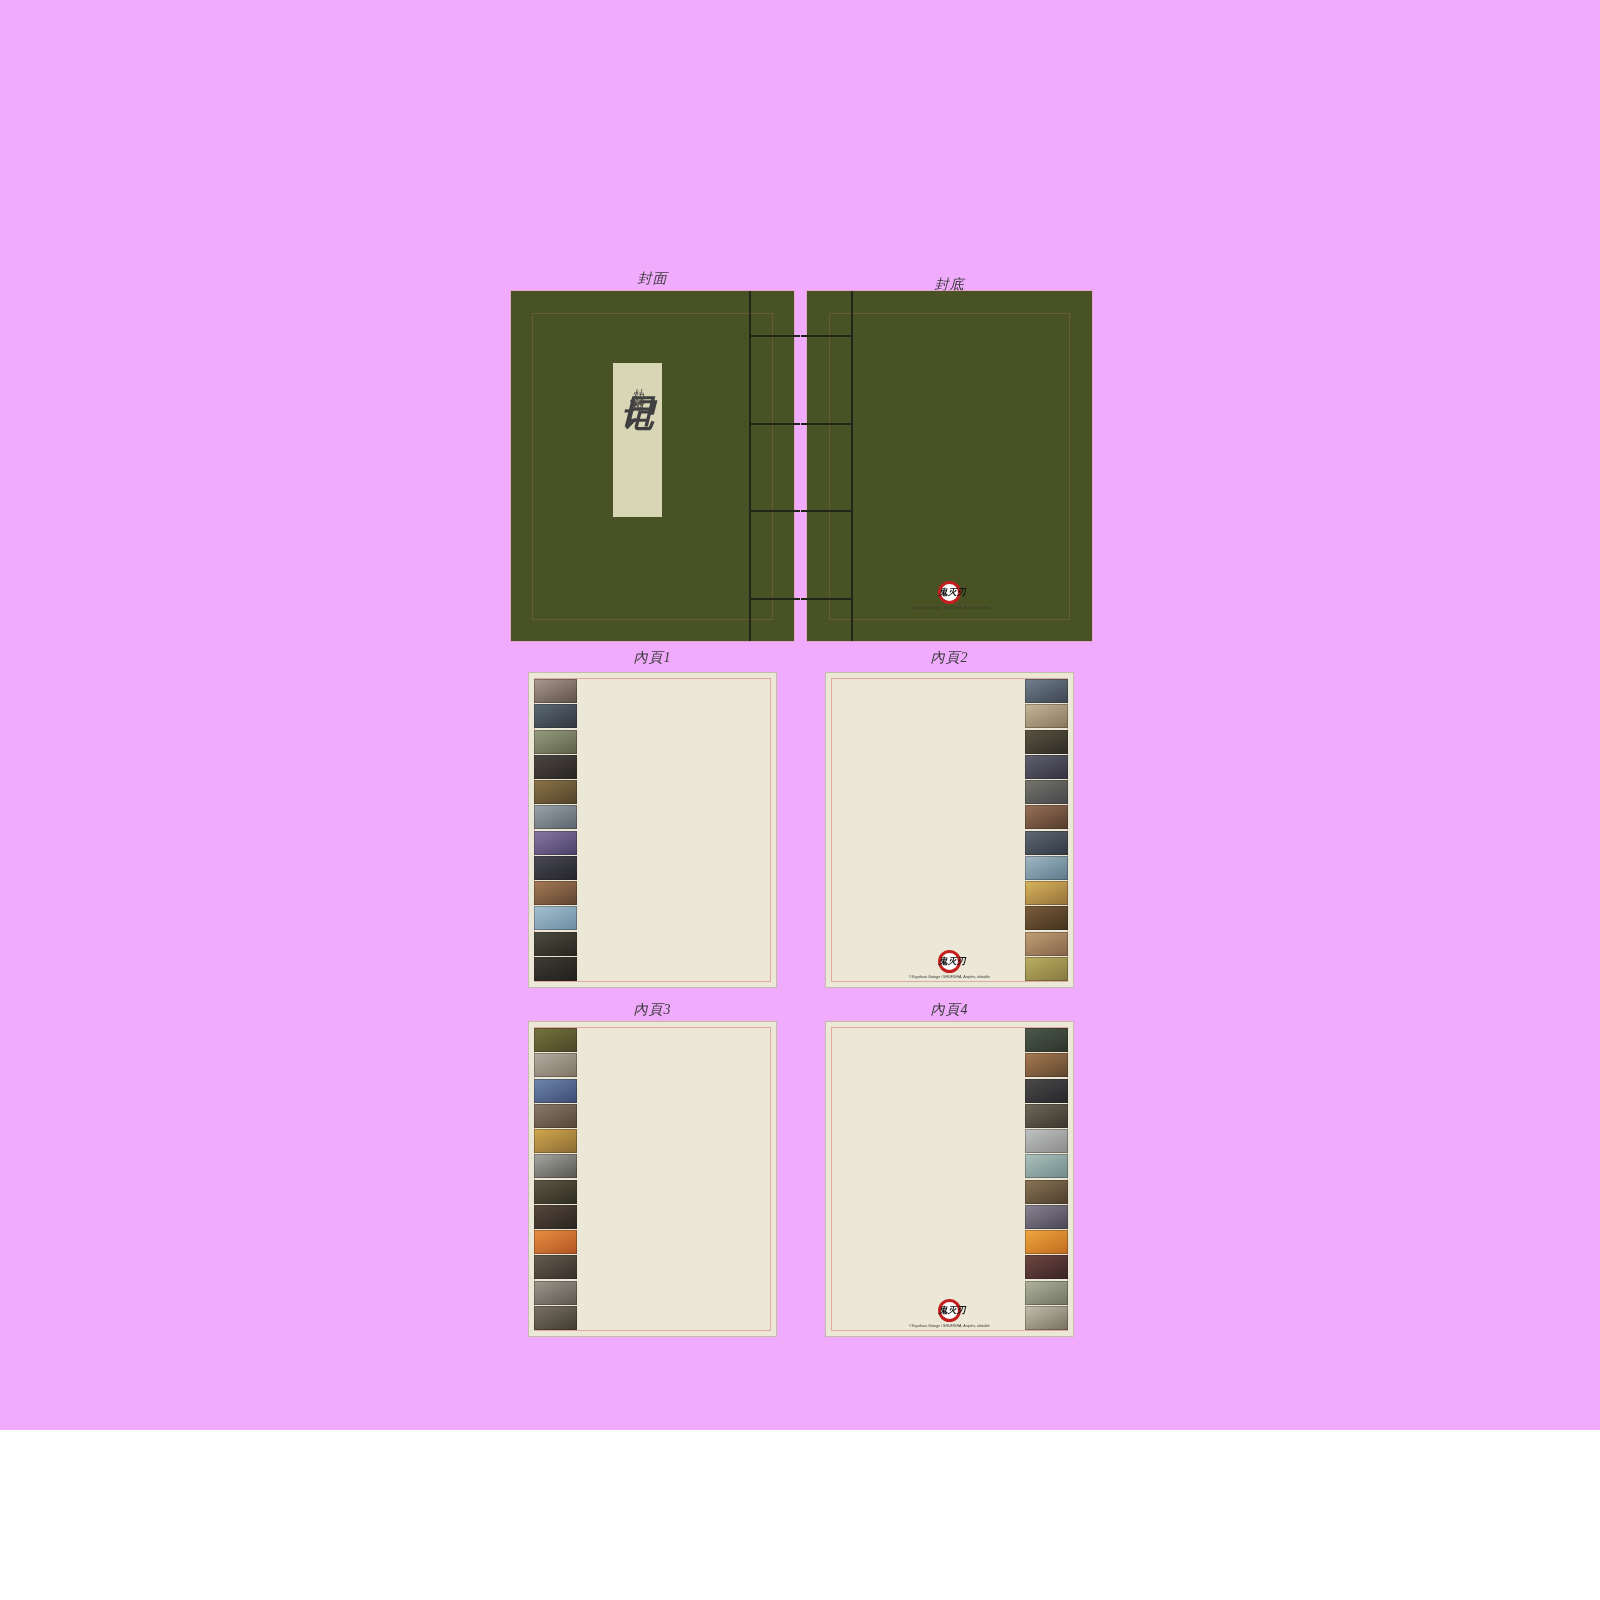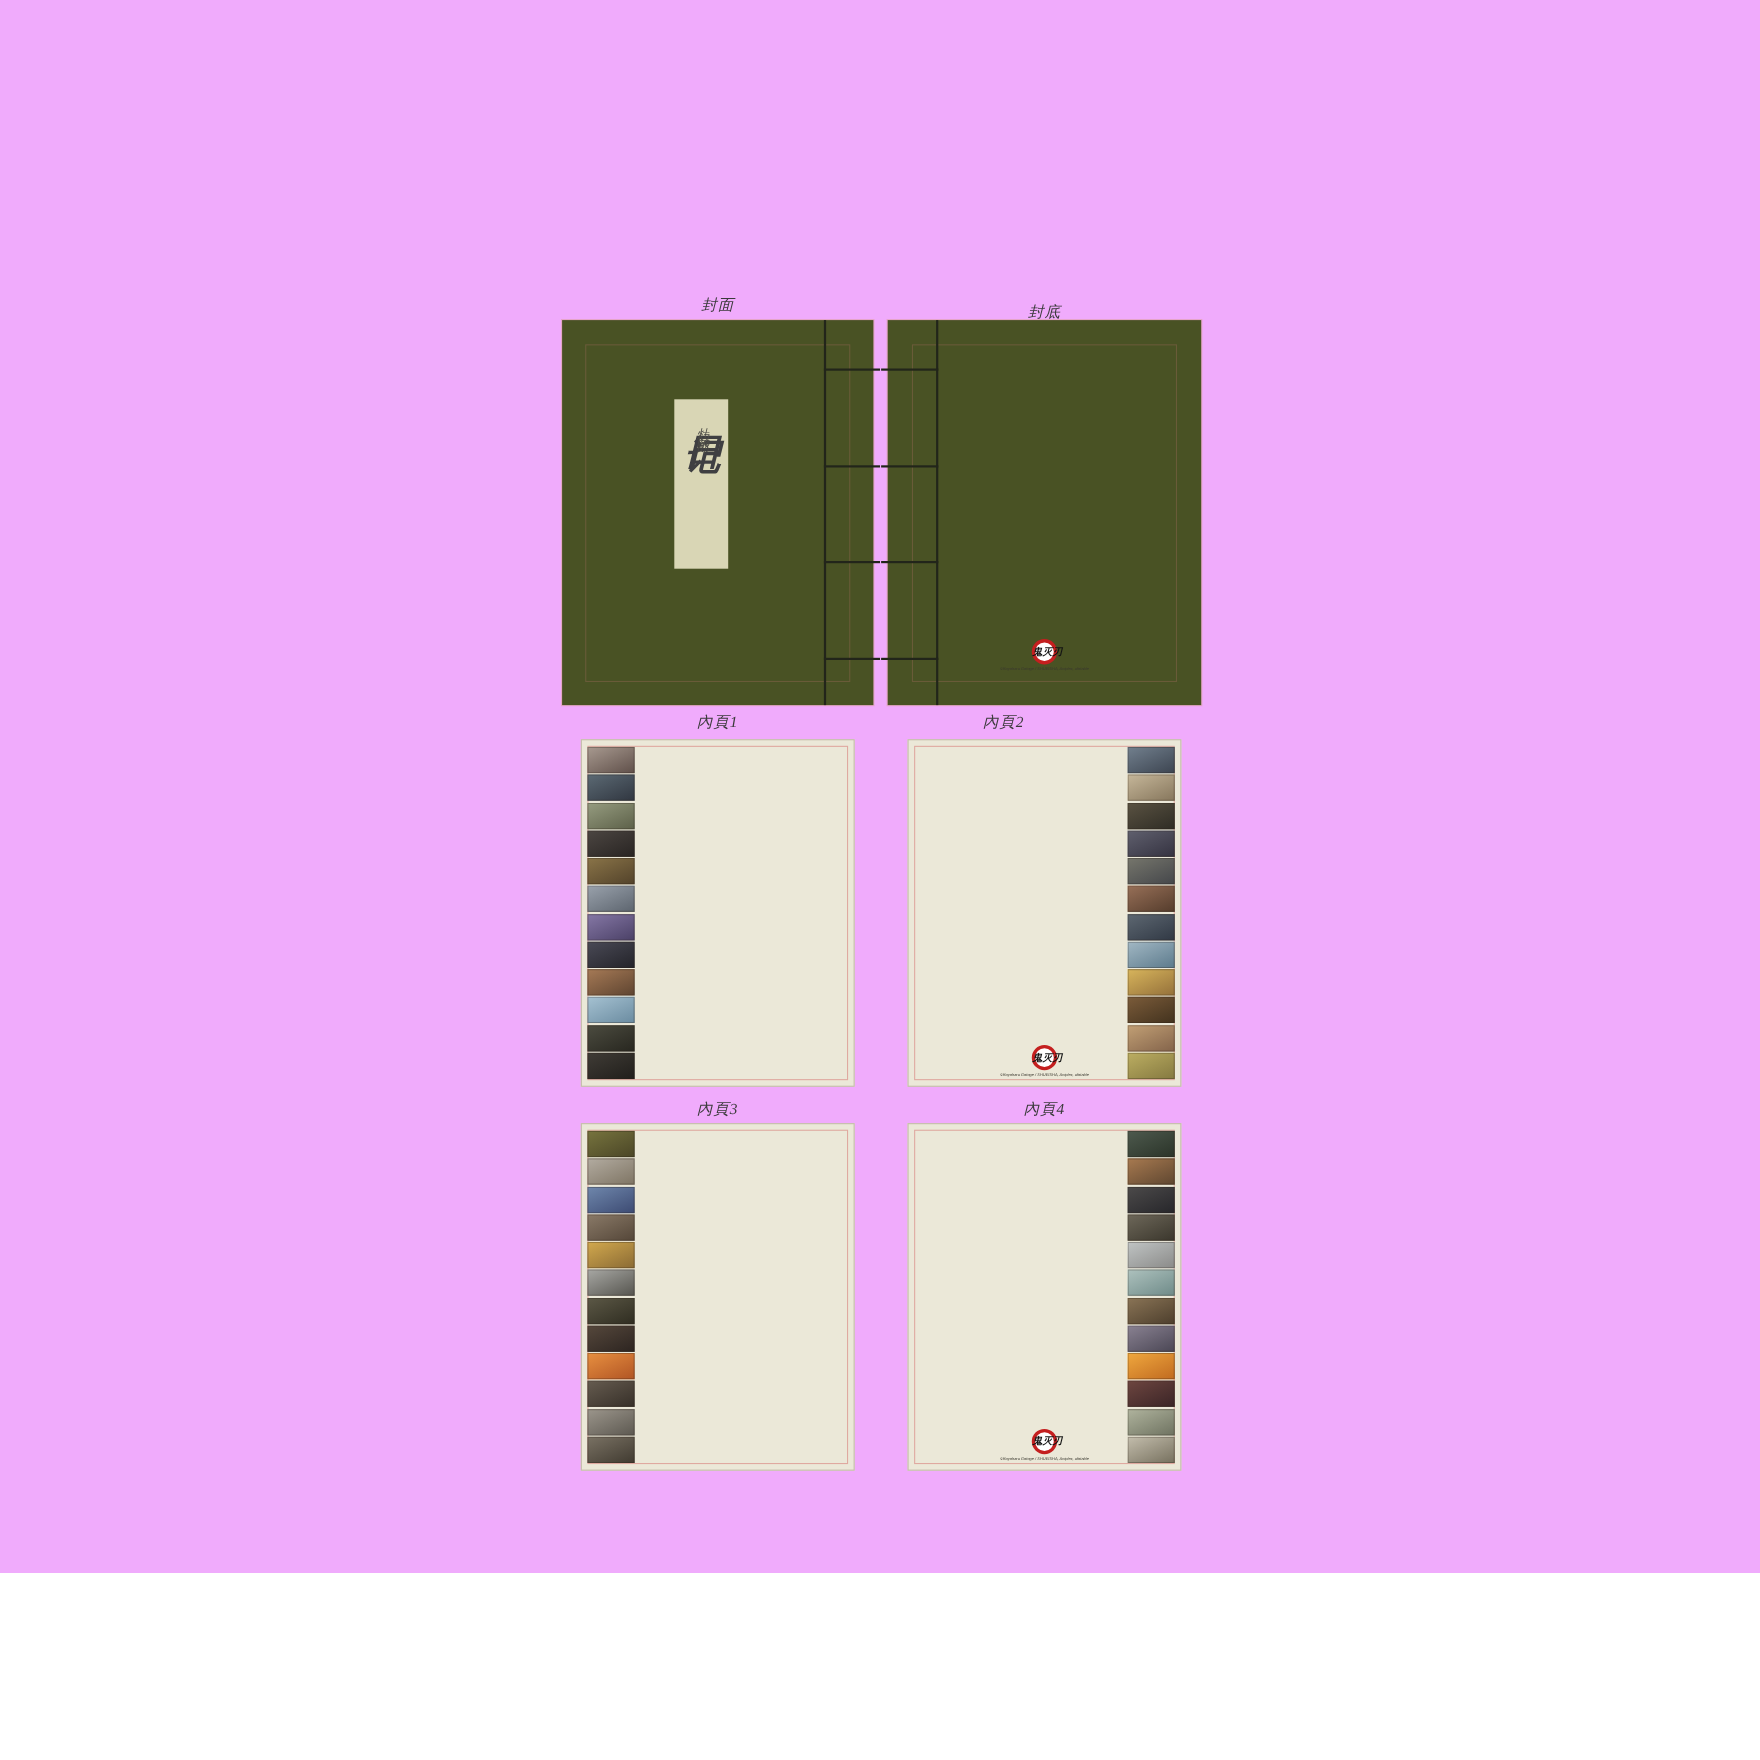--- a/index.html
+++ b/index.html
@@ -5,21 +5,21 @@
   html,body{margin:0;padding:0;background:#ffffff;}
   #canvas{position:relative;width:1600px;height:1430px;background:#f0abfc;overflow:hidden;
           font-family:"Liberation Serif","DejaVu Serif",serif;font-style:italic;}
 
   
   .sheet-label{position:absolute;height:18px;line-height:18px;text-align:center;
                font-size:14px;color:var(--sheet-label-text);letter-spacing:1px;}
   #lbl-front{left:511px;top:270px;width:283px;}
   #lbl-back {left:807px;top:276px;width:285px;}
   #lbl-p1{left:528px;top:649px;width:249px;}
-  #lbl-p2{left:788px;top:649px;width:249px;}
+  #lbl-p2{left:825px;top:649px;width:249px;}
   #lbl-p3{left:528px;top:1001px;width:249px;}
   #lbl-p4{left:825px;top:1001px;width:249px;}
 
   
   .cover{position:absolute;top:291px;height:350px;background:var(--cover-green);
          box-shadow:0 0 0 1px rgba(217,160,148,0.5);}
   #cover-front{left:511px;width:283px;}
   #cover-back {left:807px;width:285px;}
   .cover-border{position:absolute;border:1px solid var(--cover-inner-border);opacity:.85;}
   #cover-front .cover-border{left:21px;top:22px;width:239px;height:305px;}

